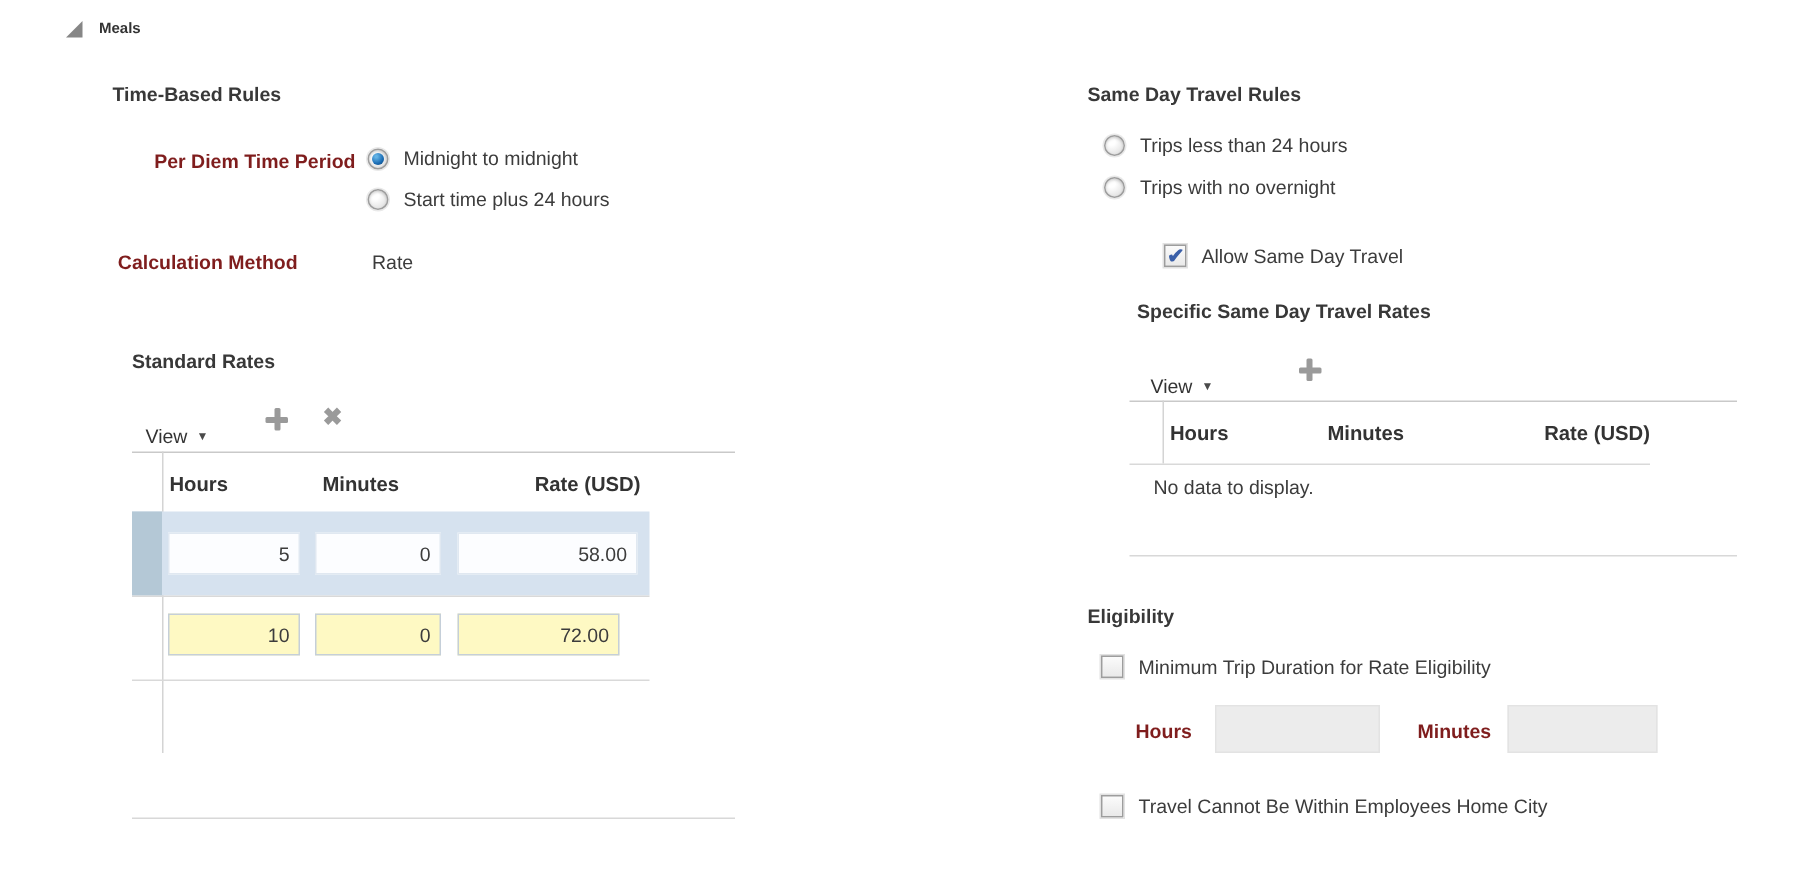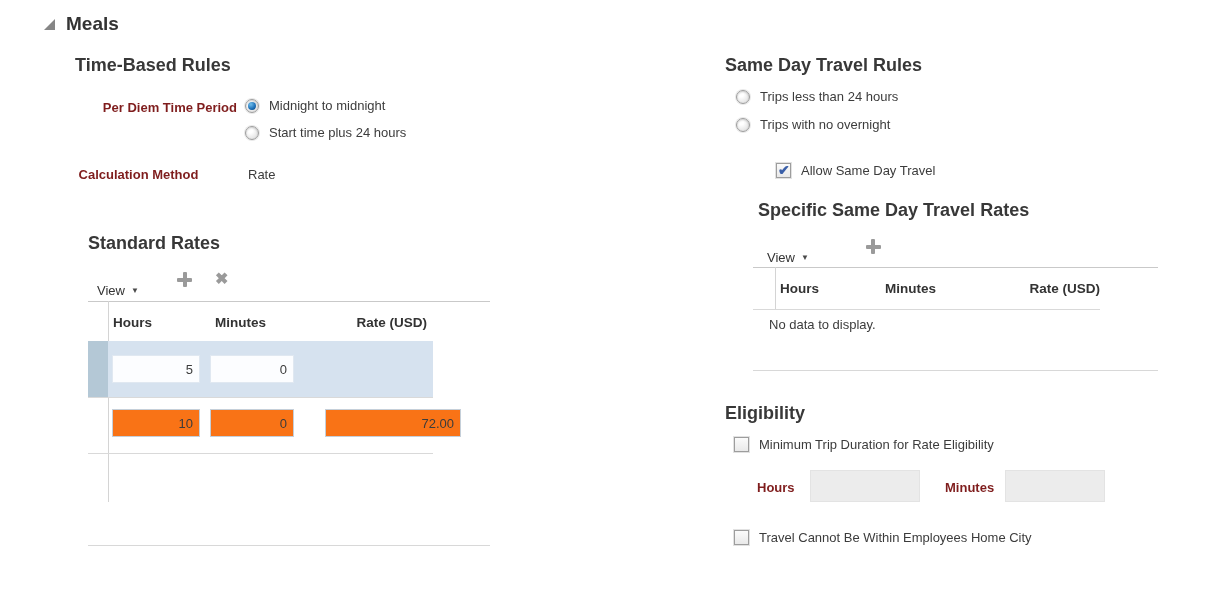--- a/index.html
+++ b/index.html
@@ -3,26 +3,26 @@
 <meta charset="utf-8">
 <style>
   * { margin:0; padding:0; box-sizing:border-box; }
   html,body { background:#ffffff; }
   body {
     width:1209px; height:594px; position:relative; overflow:hidden;
     font-family:"Liberation Sans", sans-serif; color:#3c3c3c; font-size:13px;
   }
   .abs { position:absolute; }
   .bold-label { font-weight:bold; color:#7f1d1d; }
-  .section-title { font-weight:bold; color:#383838; font-size:18px; }
+  .section-title { font-weight:bold; color:#383838; font-size:13px; }
 
   
   #meals-header { left:44px; top:13px; display:flex; align-items:center; gap:11px; }
   .disclosure-triangle { width:0; height:0; border-bottom:11px solid #868686; border-left:11px solid transparent; margin-top:1px; }
-  #meals-title { font-weight:bold; font-size:19px; color:#333; }
+  #meals-title { font-weight:bold; font-size:10px; color:#333; }
 
   
   .radio { width:14px; height:14px; border-radius:50%; border:1px solid #9d9d9d; flex:0 0 auto;
     background:radial-gradient(circle at 35% 30%, #ffffff 20%, #dfdfdf 85%);
     box-shadow:0 0 0 1px #e9e9e9, inset 0 1px 2px rgba(0,0,0,.18); position:relative; }
   .radio.selected::after { content:""; position:absolute; left:2px; top:2px; width:8px; height:8px; border-radius:50%;
     background:radial-gradient(circle at 35% 30%, #63b2e4 10%, #1b6db5 60%, #0d3e6e 100%); }
   .opt-row { display:flex; align-items:center; gap:10px; }
   .checkbox { width:15px; height:15px; border:1px solid #9d9d9d; background:linear-gradient(#fbfbfb,#e9e9e9);
     box-shadow:0 0 0 1px #e2e2e2; position:relative; flex:0 0 auto; }
@@ -36,21 +36,21 @@
   .icon-plus::after  { content:""; position:absolute; left:5.5px; top:0; width:4px; height:15px; background:#9a9a9a; border-radius:1px; }
   .icon-x { color:#9a9a9a; font-size:16px; font-weight:bold; line-height:16px; }
 
   
   .tbl { position:absolute; }
   .tbl-topline { position:absolute; left:0; top:0; height:1px; background:#c9c9c9; width:100%; }
   .tbl-vline { position:absolute; background:#d4d4d4; width:1px; }
   .hdr { position:absolute; font-weight:bold; font-size:13.5px; color:#333; }
   .row-divider { position:absolute; height:1px; background:#d9d9d9; }
   .cell-input { text-align:right; font-family:"Liberation Sans",sans-serif; font-size:13px; color:#3c3c3c;
-    border:1px solid #c5cfd9; background:#f97316; padding:0 6px; height:28px; position:absolute; }
+    border:1px solid #c5cfd9; background:#fef9c3; padding:0 6px; height:28px; position:absolute; }
   .sel-row-bg { position:absolute; background:#d6e2ef; }
   .sel-row-bg .cell-input { border-color:#e0e8f1; background:#fcfdff; }
   .row-selector { position:absolute; left:0; top:0; width:20px; height:100%; background:#b4c8d6; }
   .disabled-input { background:#ececec; border:1px solid #e3e3e3; height:32px; position:absolute; }
   .divider { position:absolute; height:1px; background:#d8d8d8; }
 </style>
 </head>
 <body>
 
 
@@ -94,27 +94,28 @@
   <div class="tbl-vline" style="left:20px; top:0; height:201px;"></div>
 
   <div class="hdr" style="left:25px; top:14px;">Hours</div>
   <div class="hdr" style="left:127px; top:14px;">Minutes</div>
   <div class="hdr" style="left:217px; top:14px; width:122px; text-align:right;">Rate (USD)</div>
 
   <div class="sel-row-bg" style="left:0; top:40px; width:345px; height:56px;">
     <div class="row-selector"></div>
     <input class="cell-input" style="left: 24px; top: 14px; width: 88px;" value="5">
     <input class="cell-input" style="left: 122px; top: 14px; width: 84px;" value="0">
+    <input class="cell-input" style="left: 217px; top: 14px; width: 120px;" value="58.00">
   </div>
   <div class="row-divider" style="left:0; top:96px; width:345px;"></div>
 
   <div class="abs" style="left:0; top:97px; width:345px; height:55px;">
     <input class="cell-input" style="left: 24px; top: 11px; width: 88px;" value="10">
     <input class="cell-input" style="left: 122px; top: 11px; width: 84px;" value="0">
-    <input class="cell-input" style="left: 217px; top: 11px; width: 136px; margin-left: 20px;" value="72.00">
+    <input class="cell-input" style="left: 217px; top: 11px; width: 108px;" value="72.00">
   </div>
   <div class="row-divider" style="left:0; top:152px; width:345px;"></div>
 
 </div>
 
 <div class="divider" style="left:88px; top:545px; width:402px;"></div>
 
 
 
 <div class="abs section-title" style="left:725px; top:55px;">Same Day Travel Rules</div>

